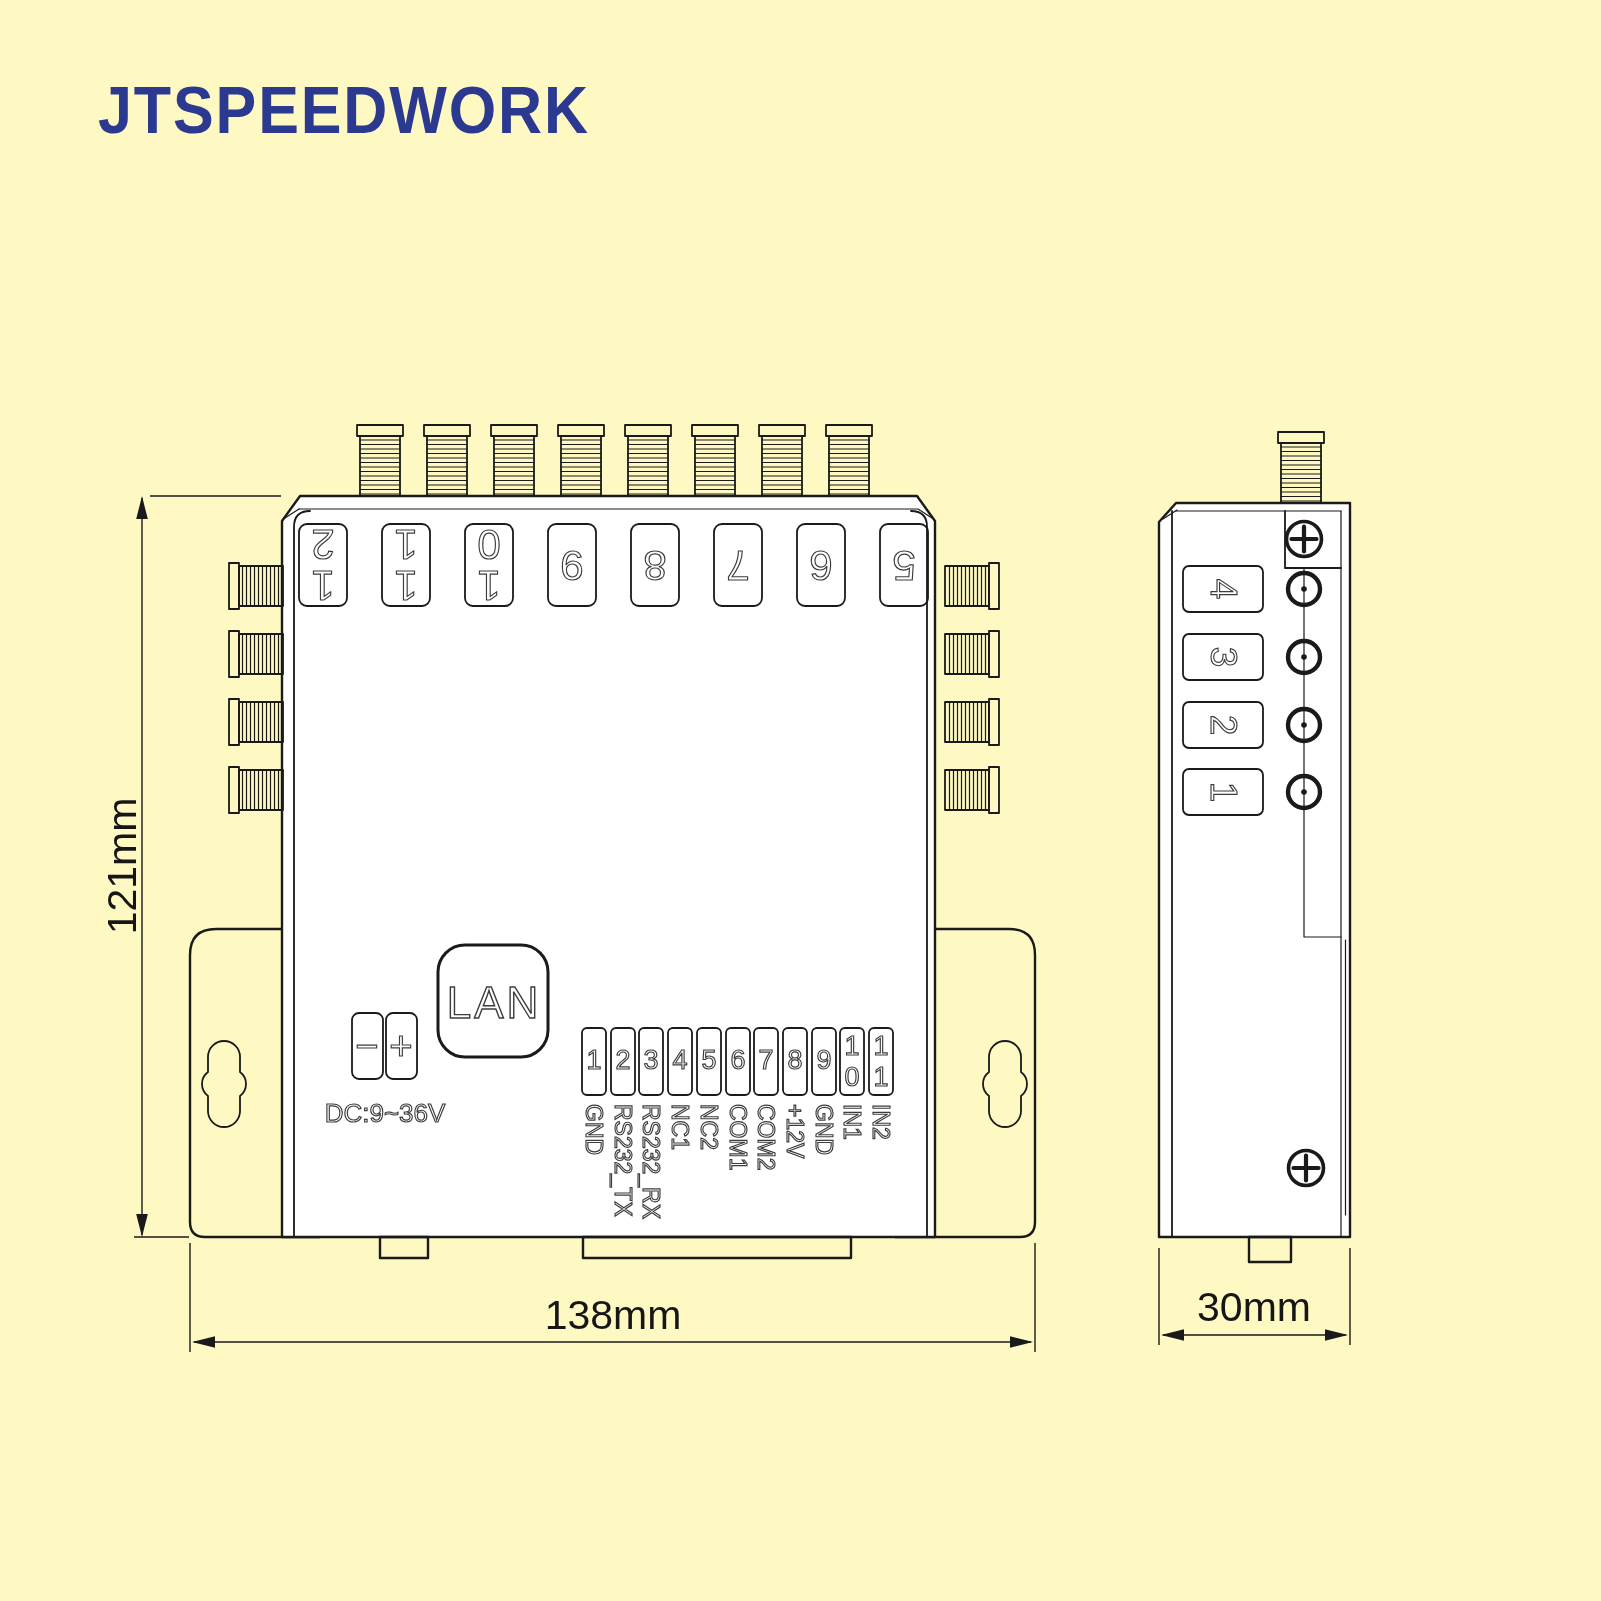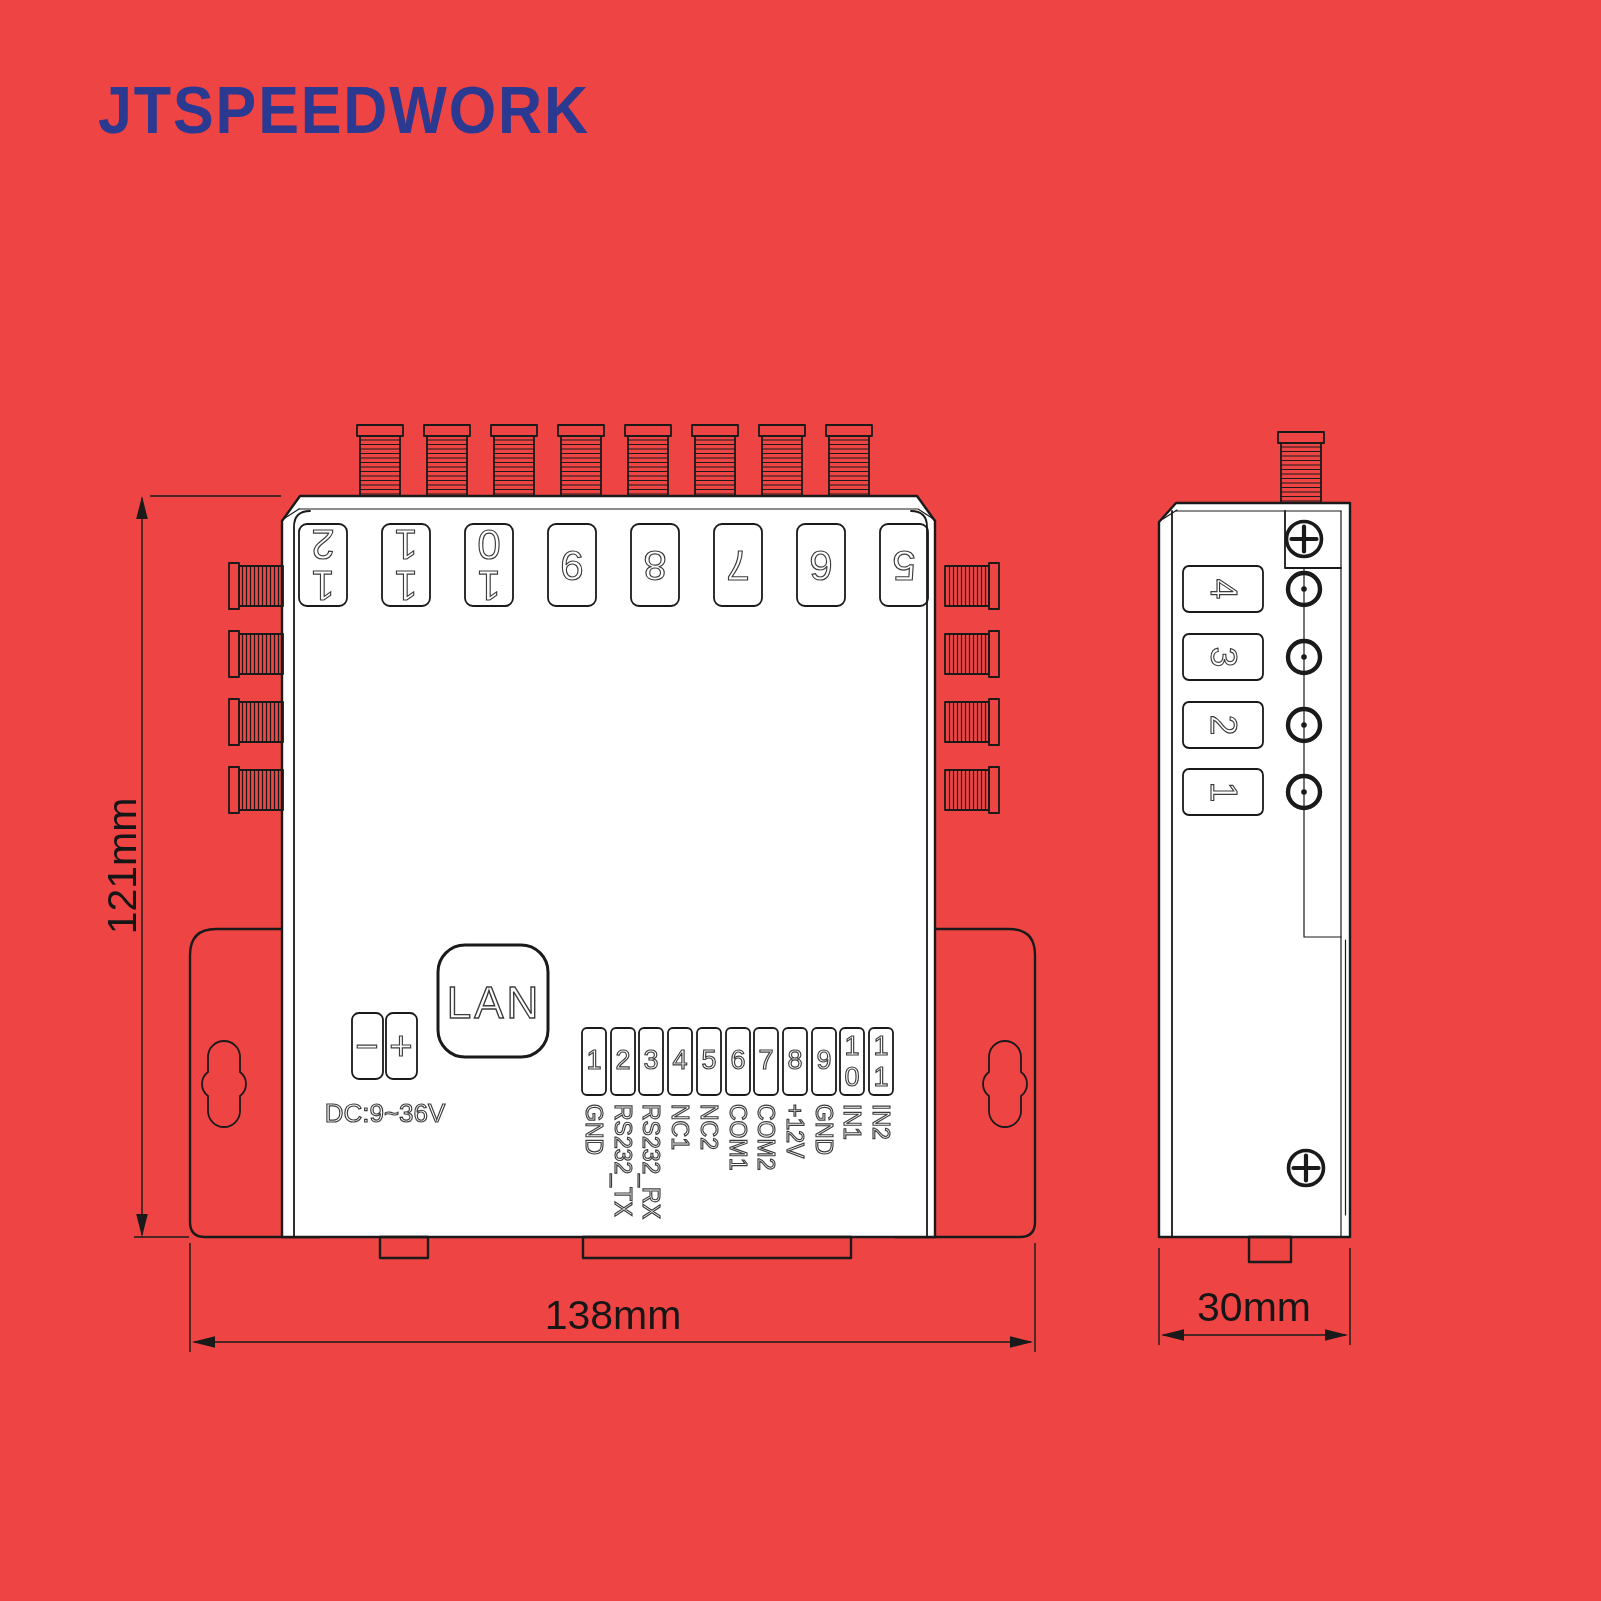--- a/index.html
+++ b/index.html
@@ -1,16 +1,16 @@
 <!DOCTYPE html>
 <html><head>
 <meta charset="utf-8">
 <style>
   html,body { margin:0; padding:0; background:#ffffff; }
-  .stage { width:1601px; height:1601px; position:relative; background:#ef4444; }
+  .stage { width:1601px; height:1601px; position:relative; background:#fef9c3; }
   svg { display:block; }
 
   
   .ln   { stroke:#1a1a1a; fill:none; stroke-width:2.4; stroke-linecap:round; stroke-linejoin:round; }
   .lnf  { stroke:#1a1a1a; fill:#ffffff; stroke-width:2.4; stroke-linejoin:round; }
   .med  { stroke-width:1.8; }
   .thin { stroke-width:1.2; }
   .bold { stroke-width:3.6; }
   .dim  { stroke:#1a1a1a; fill:none; stroke-width:1.4; }
   .arrow{ fill:#1a1a1a; stroke:none; }

